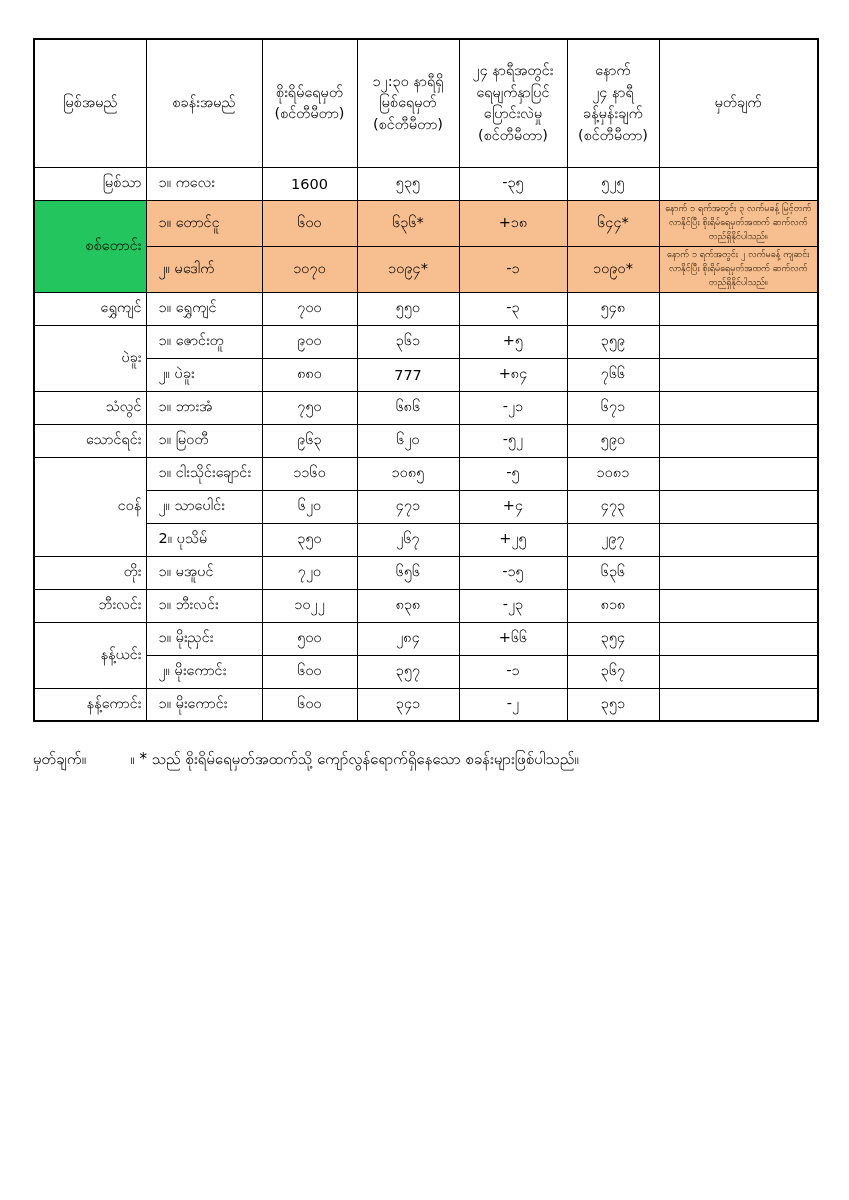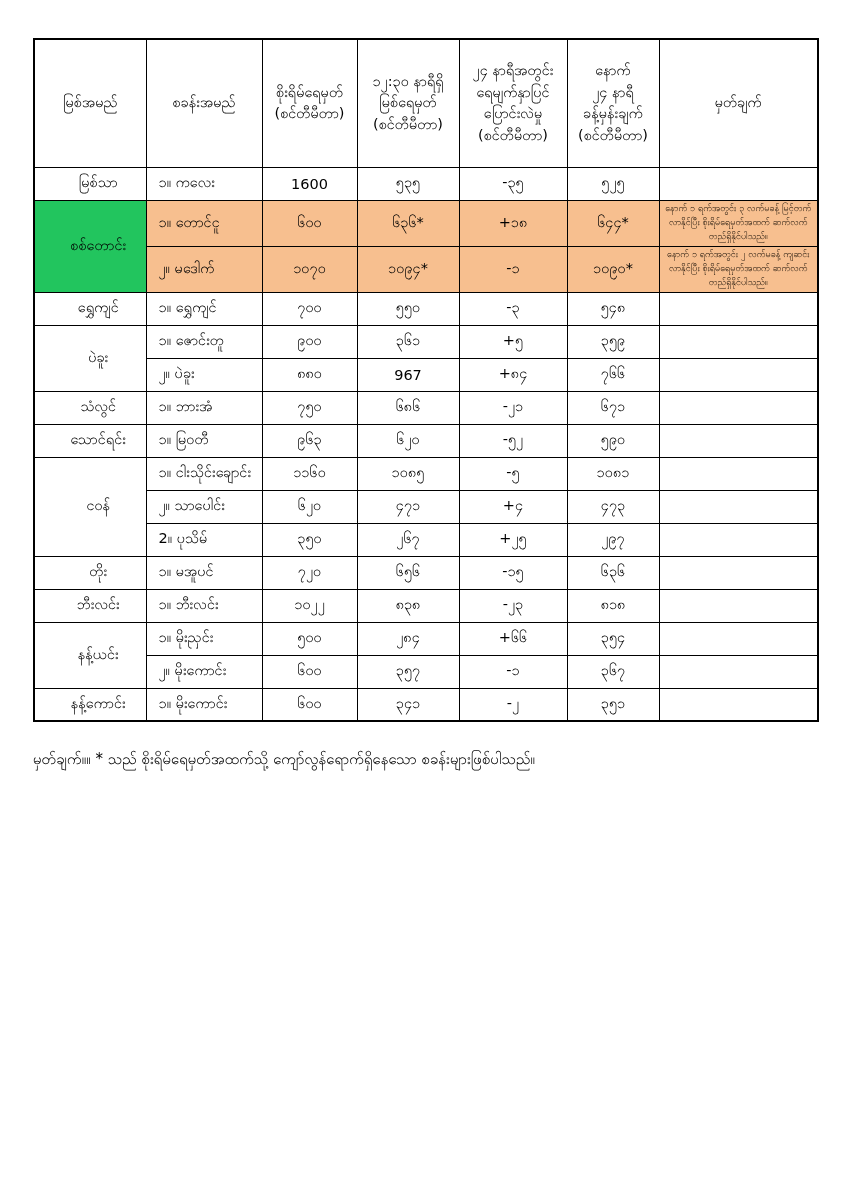--- a/index.html
+++ b/index.html
@@ -33,21 +33,21 @@
   }
   .river-table thead th {
     height: 128px;
     font-weight: normal;
     font-size: 14.5px;
     line-height: 1.5;
     text-align: center;
     white-space: pre-line;
   }
   .river-table td { font-size: 14.5px; height: 33px; }
-  td.river   { text-align: center; padding-left: 20px; }
+  td.river   { text-align: right; padding-left: 20px; }
   td.station { text-align: left; padding-left: 12px; }
   td.num     { text-align: center; }
   td.remark  {
     text-align: center;
     font-size: 9px;
     line-height: 1.55;
     padding: 0 5px;
     color: #1c1208;
   }
   tr.hl td { background: var(--hl, #F7BF8F); height: 46px; }
@@ -55,21 +55,21 @@
   .footer-note {
     position: absolute;
     left: 33px;
     top: 749px;
     width: 784px;
     font-size: 15px;
     display: flex;
     align-items: baseline;
   }
   .footer-note .label { flex: 0 0 auto; }
-  .footer-note .text  { }
+  .footer-note .text  { margin-left: 44px; }
 </style>
 </head>
 <body>
 
 <div class="sheet">
 
   <table class="river-table">
     <colgroup>
       <col style="width:112px">
       <col style="width:116px">
@@ -140,21 +140,21 @@
           <td class="station">၁။ ဇောင်းတူ</td>
           <td class="num">၉၀၀</td>
           <td class="num">၃၆၁</td>
           <td class="num">+၅</td>
           <td class="num">၃၅၉</td>
           <td class="remark"></td>
         </tr>
         <tr>
           <td class="station">၂။ ပဲခူး</td>
           <td class="num">၈၈၀</td>
-          <td class="num">967</td>
+          <td class="num">777</td>
           <td class="num">+၈၄</td>
           <td class="num">၇၆၆</td>
           <td class="remark"></td>
         </tr>
         <tr>
           <td class="river" rowspan="1">သံလွင်</td>
           <td class="station">၁။ ဘားအံ</td>
           <td class="num">၇၅၀</td>
           <td class="num">၆၈၆</td>
           <td class="num">-၂၁</td>

